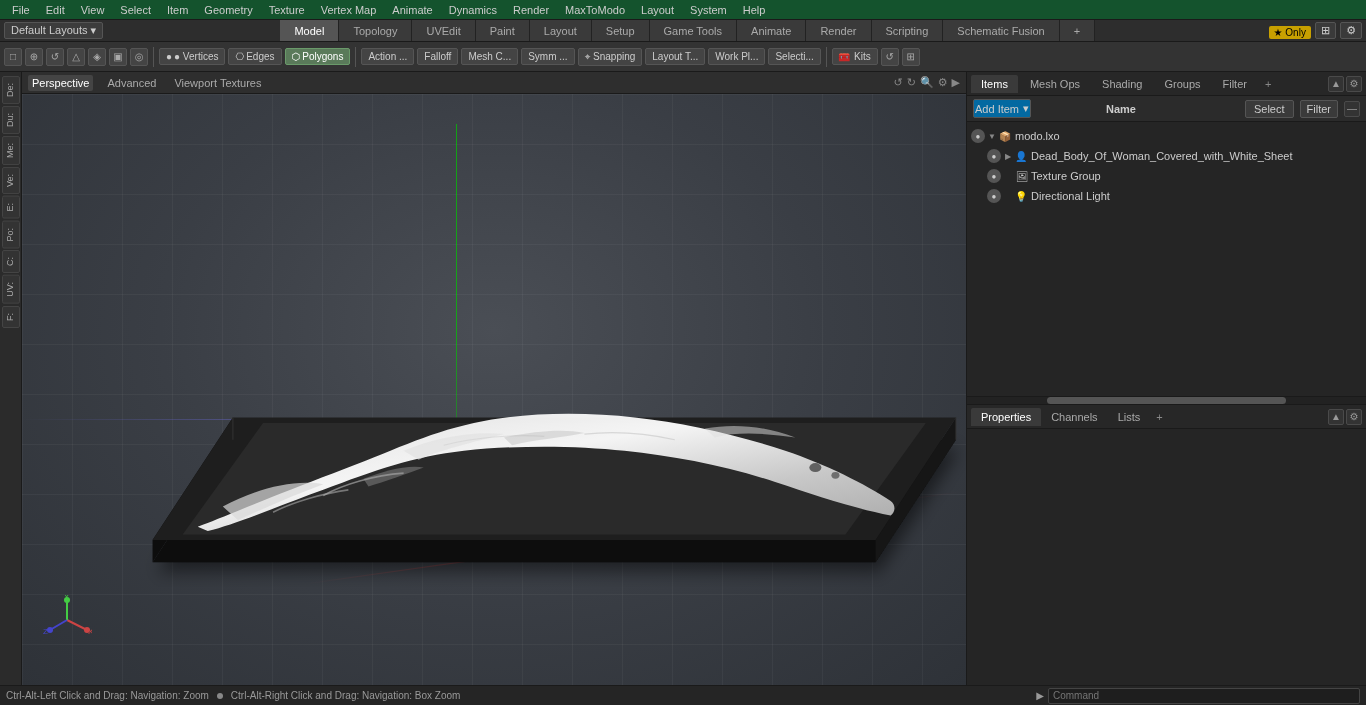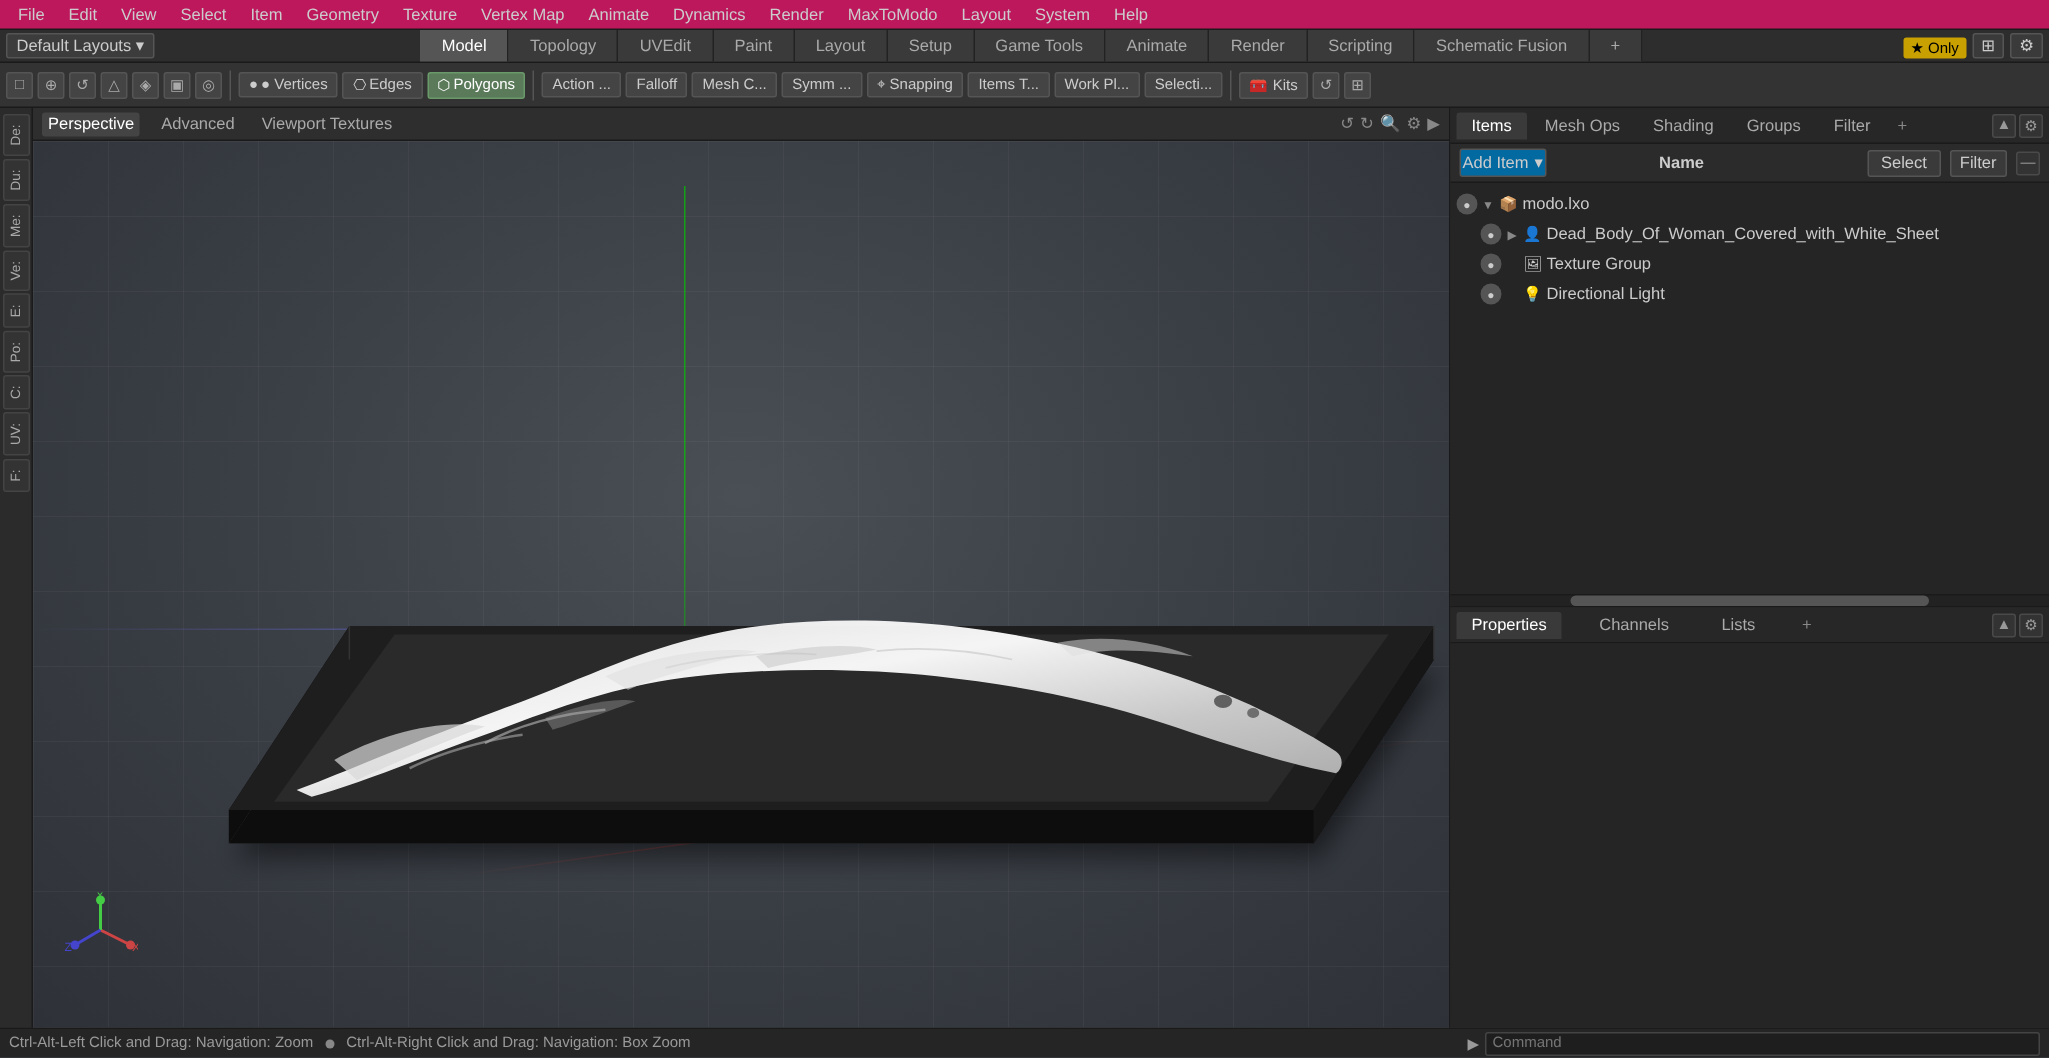--- a/index.html
+++ b/index.html
@@ -10,21 +10,21 @@
       font-family: 'Arial', sans-serif;
       font-size: 11px;
       color: #ccc;
       overflow: hidden;
       user-select: none;
     }
 
     
     #menu-bar {
       height: 20px;
-      background: #be185d;
+      background: #14532d;
       display: flex;
       align-items: center;
       padding: 0 4px;
       border-bottom: 1px solid #1a1a1a;
     }
     .menu-item {
       padding: 2px 8px;
       color: #ccc;
       font-size: 11px;
       cursor: pointer;
@@ -290,21 +290,21 @@
     .status-text { color: #999; font-size: 10px; }
     .status-dot { width: 6px; height: 6px; background: #888; border-radius: 50%; display: inline-block; }
     #command-area {
       margin-left: auto;
       display: flex;
       align-items: center;
       gap: 4px;
     }
     #command-label { color: #999; font-size: 10px; }
     #command-input {
-      width: 370px;
+      width: 312px;
       height: 16px;
       background: #1e1e1e;
       border: 1px solid #444;
       color: #ccc;
       font-size: 10px;
       padding: 0 4px;
       border-radius: 2px;
     }
 
     
@@ -489,21 +489,21 @@
       height: 280px;
       display: flex;
       flex-direction: column;
     }
     #properties-tabs {
       height: 24px;
       background: #272727;
       display: flex;
       align-items: center;
       padding: 0 4px;
-      gap: 15px;
+      gap: 0;
       border-bottom: 1px solid #1a1a1a;
     }
     #properties-content {
       flex: 1;
       background: #252525;
     }
 
     
     #obj-svg {
       position: absolute;
@@ -576,21 +576,21 @@
   <div class="tb-btn active">
     <span>⬡</span>
     <span>Polygons</span>
   </div>
   <div class="tb-separator"></div>
   <div class="tb-btn">Action ...</div>
   <div class="tb-btn">Falloff</div>
   <div class="tb-btn">Mesh C...</div>
   <div class="tb-btn">Symm ...</div>
   <div class="tb-btn">⌖ Snapping</div>
-  <div class="tb-btn">Items T...</div>
+  <div class="tb-btn">Layout T...</div>
   <div class="tb-btn">Work Pl...</div>
   <div class="tb-btn">Selecti...</div>
   <div class="tb-separator"></div>
   <div class="tb-btn">🧰 Kits</div>
   <div class="tb-icon">↺</div>
   <div class="tb-icon">⊞</div>
 </div>
 
 <div id="main-area">
 

